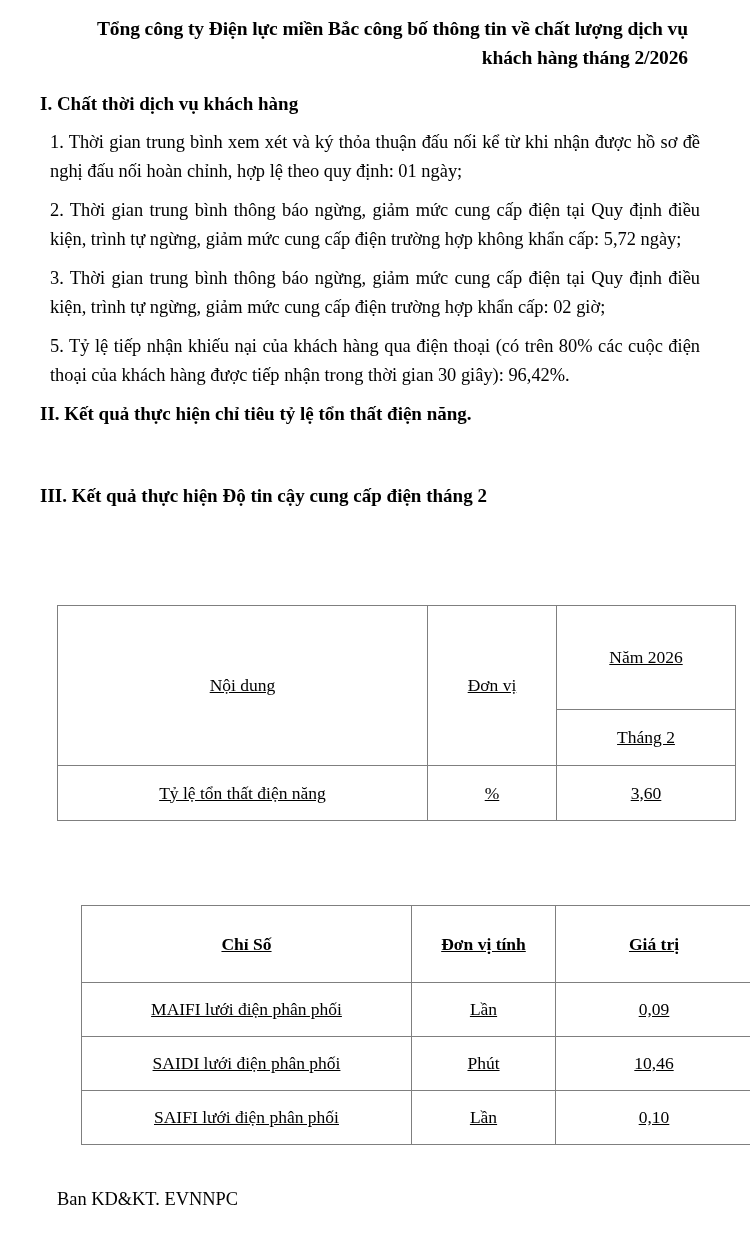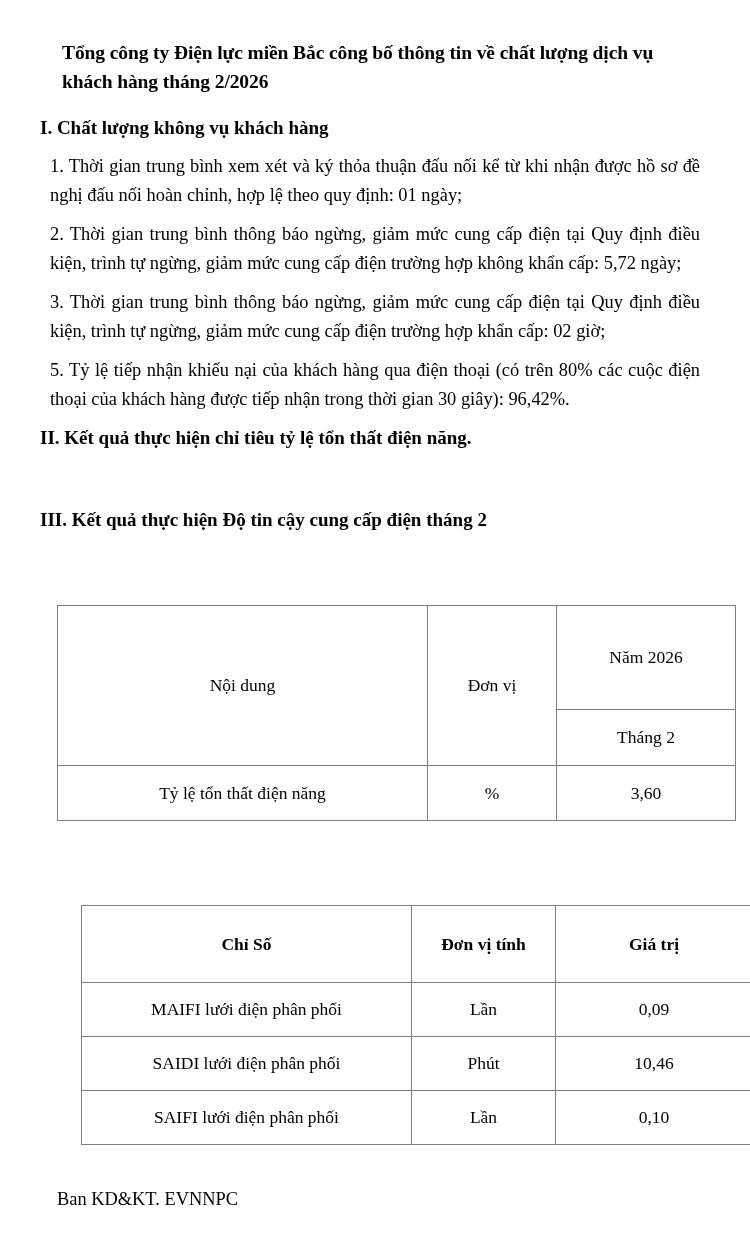--- a/index.html
+++ b/index.html
@@ -22,23 +22,23 @@
     height: 1250px;
     box-sizing: border-box;
     padding: 0 40px;
   }
 
   
   .doc-title {
     font-weight: bold;
     font-size: 19.5px;
     line-height: 29px;
-    text-align: left;
+    text-align: right;
     margin: 0;
-    padding: 38px 22px 0 22px;
+    padding: 14px 22px 0 22px;
     letter-spacing: -0.1px;
   }
 
   
   .section-heading {
     font-weight: bold;
     font-size: 19px;
     line-height: 26px;
     margin: 0;
     padding: 0;
@@ -67,20 +67,21 @@
     font-size: 17.5px;
     background: #ffffff;
   }
   .tbl td, .tbl th {
     border: 1.3px solid #7f7f7f;
     text-align: center;
     vertical-align: middle;
     padding: 3px 4px;
     font-weight: normal;
     line-height: 25px;
+    text-decoration: underline;
   }
 
   
   #table-loss-wrap {
     position: absolute;
     left: 57px;
     top: 605px;
     width: 651px;
   }
   #table-loss { width: 651px; }
@@ -119,21 +120,21 @@
     line-height: 26px;
   }
 </style>
 </head>
 <body>
 
 <div class="page">
 
   <h1 class="doc-title">Tổng công ty Điện lực miền Bắc công bố thông tin về chất lượng dịch vụ khách hàng tháng 2/2026</h1>
 
-  <h2 class="section-heading" id="heading-1">I. Chất lượng không vụ khách hàng</h2>
+  <h2 class="section-heading" id="heading-1">I. Chất thời dịch vụ khách hàng</h2>
 
   <p class="para">1. Thời gian trung bình xem xét và ký thỏa thuận đấu nối kể từ khi nhận được hồ sơ đề nghị đấu nối hoàn chỉnh, hợp lệ theo quy định: 01 ngày;</p>
   <p class="para">2. Thời gian trung bình thông báo ngừng, giảm mức cung cấp điện tại Quy định điều kiện, trình tự ngừng, giảm mức cung cấp điện trường hợp không khẩn cấp: 5,72 ngày;</p>
   <p class="para">3. Thời gian trung bình thông báo ngừng, giảm mức cung cấp điện tại Quy định điều kiện, trình tự ngừng, giảm mức cung cấp điện trường hợp khẩn cấp: 02 giờ;</p>
   <p class="para">5. Tỷ lệ tiếp nhận khiếu nại của khách hàng qua điện thoại (có trên 80% các cuộc điện thoại của khách hàng được tiếp nhận trong thời gian 30 giây): 96,42%.</p>
 
   <h2 class="section-heading" id="heading-2">II. Kết quả thực hiện chỉ tiêu tỷ lệ tổn thất điện năng.</h2>
 
   <div id="table-loss-wrap">
     <table class="tbl" id="table-loss">

